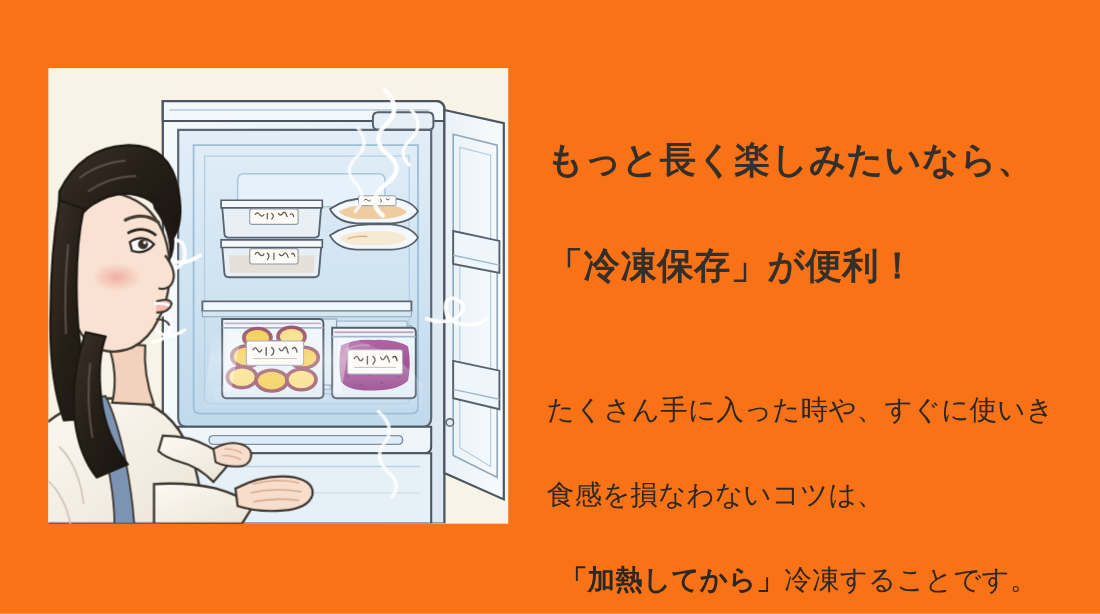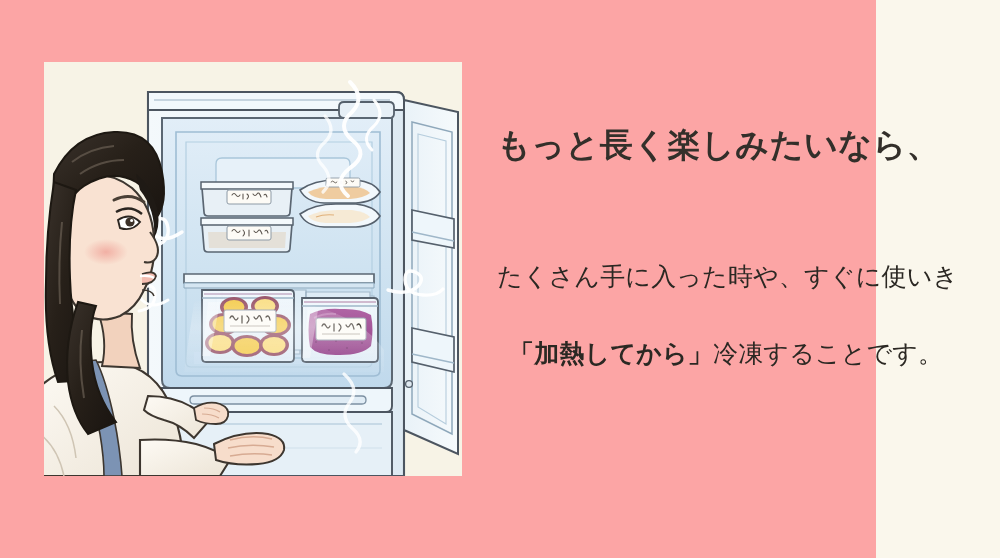--- a/index.html
+++ b/index.html
@@ -8,23 +8,23 @@
   }
   body {
     width: 1000px;
     height: 558px;
     overflow: hidden;
     background: #faf7ec;
     font-family: "Liberation Sans", "DejaVu Sans", sans-serif;
   }
   #slide {
     position: relative;
-    width: 876px;
+    width: 1000px;
     height: 558px;
-    background: #fca5a5;
+    background: #f97316;
   }
 
   
   #illustration {
     position: absolute;
     left: 44px;
     top: 62px;
     width: 418px;
     height: 414px;
     overflow: hidden;
@@ -383,22 +383,24 @@
 
         <path d="M92 112 Q108 124 114 150 Q116 166 110 176 Q112 148 96 128 Z" fill="#1f1a15"></path>
       </g>
     </svg>
   </div>
 
   <div id="text-col">
 
     <h1 id="heading">
       <span class="hline">もっと長く楽しみたいなら、</span>
+      <span class="hline">「冷凍保存」が便利！</span>
     </h1>
 
     <div id="body-copy">
       <span class="bline">たくさん手に入った時や、すぐに使いき</span>
+      <span class="bline">食感を損なわないコツは、</span>
       <span class="bline indented"><span class="strong">「加熱してから」</span><span>冷凍することです。</span></span>
     </div>
 
   </div>
 
 </div>
 
 </body></html>

